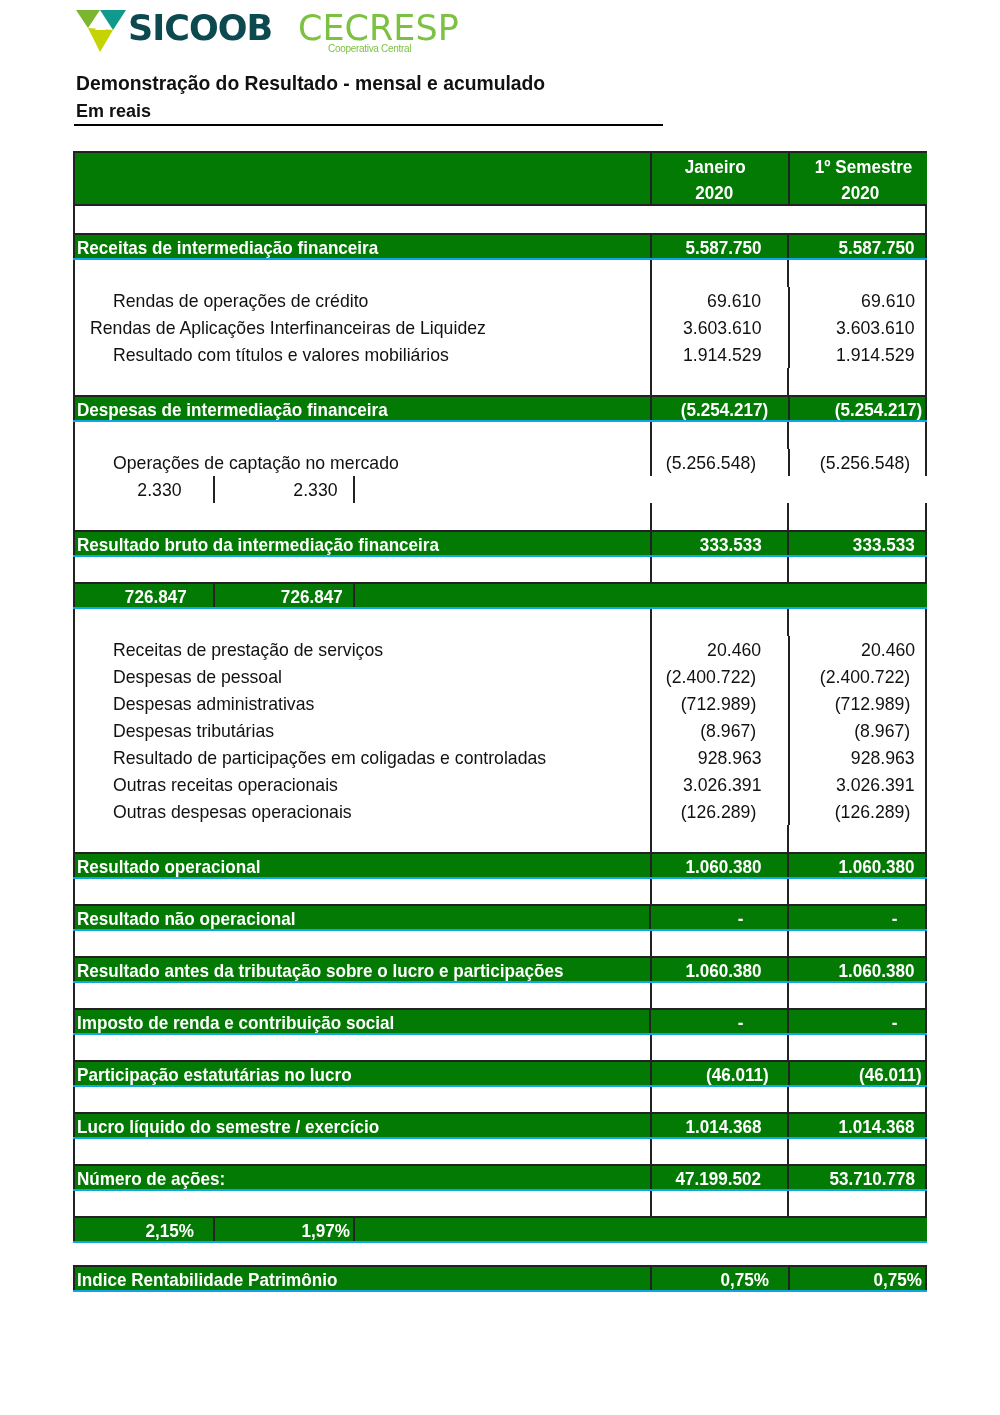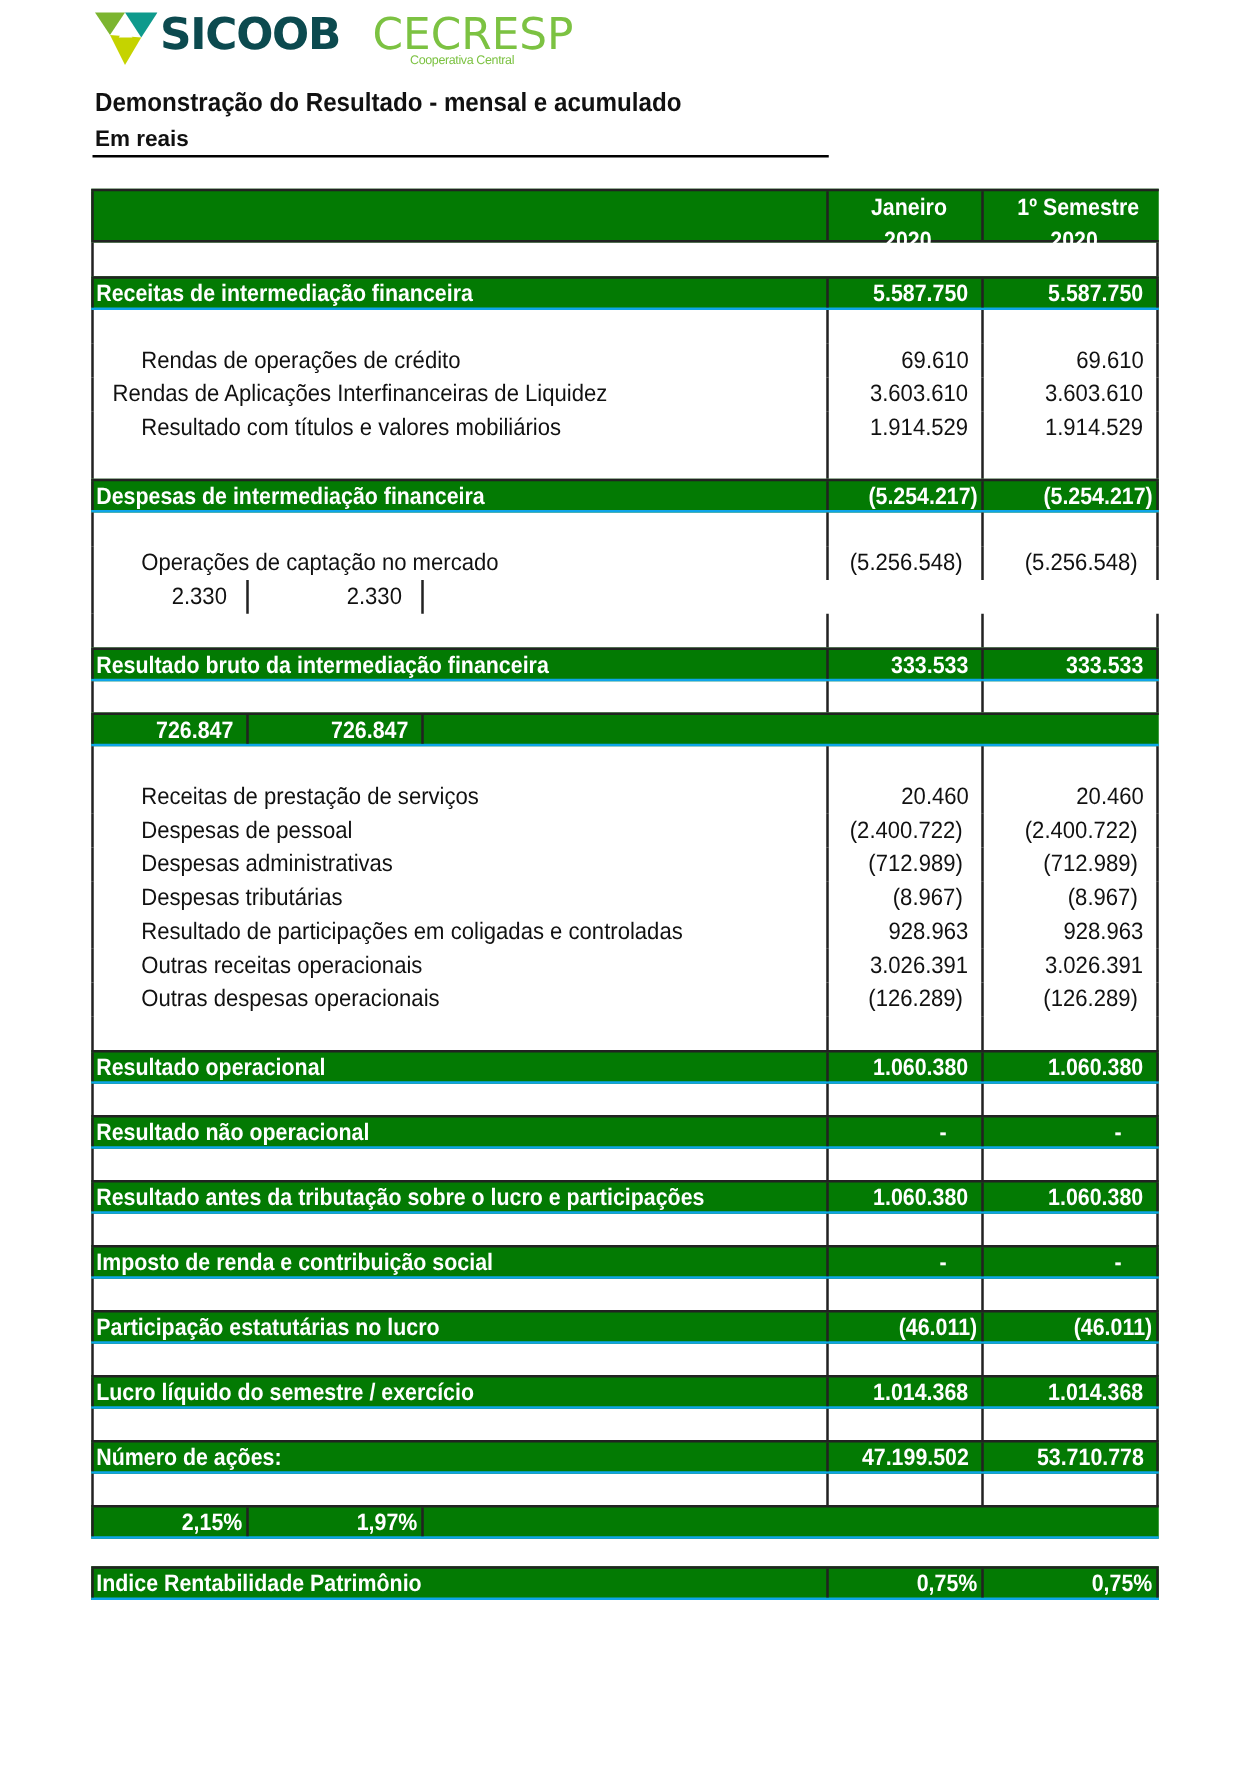--- a/index.html
+++ b/index.html
@@ -102,21 +102,21 @@
       box-sizing: border-box;
       position: relative;
     }
     .cell {
       box-sizing: border-box;
       border-left: 2px solid #222;
       white-space: nowrap;
     }
     .cell.label { width: 588px; }
     .cell.v1 { width: 124px; text-align: right; padding-right: 10px; }
-    .cell.v2 { width: 142px; text-align: right; padding-right: 10px; border-right: 2px solid #222; }
+    .cell.v2 { width: 142px; text-align: right; padding-right: 10px; border-right: 2px solid #222; margin-left: 16px; }
 
     .row.green {
       background: #037a03;
       color: #ffffff;
       font-weight: bold;
       font-size: 19px;
       height: 27px;
       line-height: 25px;
       border-top: 2px solid #222;
       border-bottom: 2px solid #0ea5e9;
@@ -127,21 +127,21 @@
       transform: scaleX(0.9);
       transform-origin: left center;
     }
     .row.green .cell.v1 .txt,
     .row.green .cell.v2 .txt {
       transform-origin: right center;
     }
     .row.green .cell.neg { padding-right: 3px; }
 
     .row.header {
-      height: 43px;
+      height: 55px;
       line-height: 26px;
       font-size: 19px;
       border-bottom: 2px solid #222;
     }
     .row.header .cell { text-align: center; padding-right: 0; padding-top: 1px; }
     .row.header .cell.v2 { border-right: none; }
     .row.header .cell .txt { transform-origin: center center; }
 
     .row.gap {
       height: 27px;

